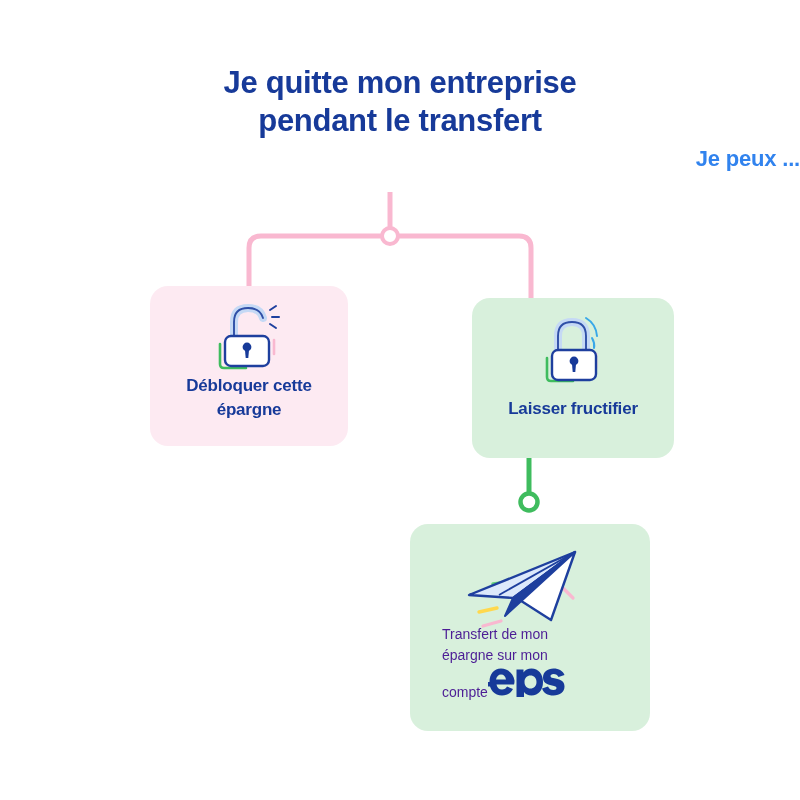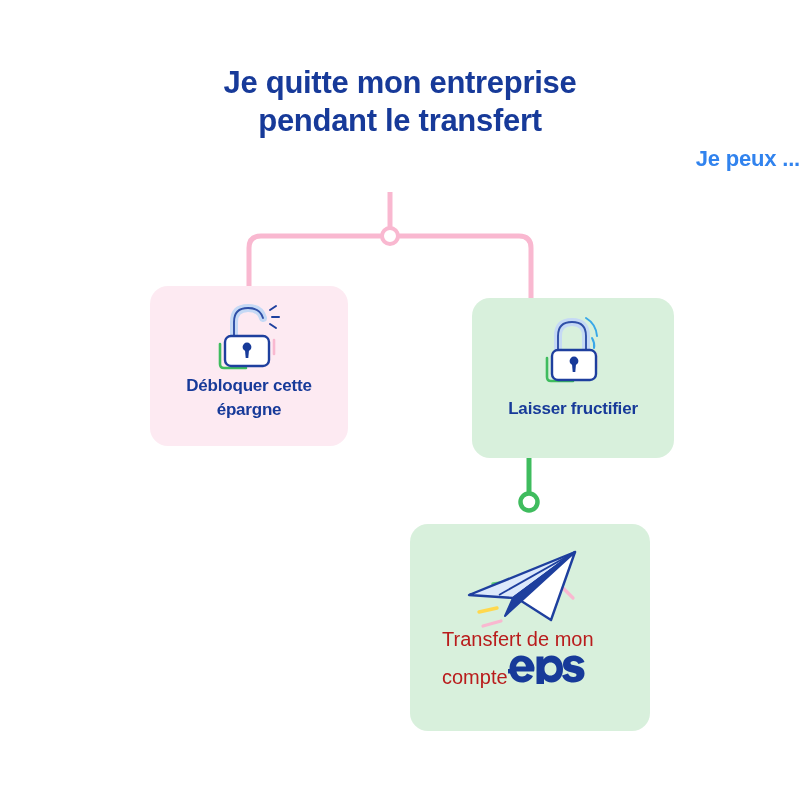--- a/index.html
+++ b/index.html
@@ -51,22 +51,22 @@
     color:#173a99;
     white-space:pre-line;
   }
   .card-pink .card-label{top:88px;}
   .card-green .card-label{top:99px;}
 
   
   .plane-wrap{position:absolute;left:0;top:22px;width:100%;display:flex;justify-content:center;}
   .bottom-text{
     position:absolute;left:32px;right:16px;top:100px;
-    font-size:20px;font-weight:normal;line-height:1.52;
-    color:#b91c1c;
+    font-size:14px;font-weight:normal;line-height:1.52;
+    color:#4c1d95;
     text-align:left;
   }
   .bottom-text .line{display:block;}
   .logo-line{display:flex;align-items:baseline;}
   .epsor-logo{display:inline-block;}
 </style>
 </head>
 <body>
 
 <div id="stage">
@@ -148,20 +148,21 @@
 
         <path d="M110 6 L34 49" fill="none" stroke="#1e3f9e" stroke-width="1.8"></path>
 
         <path d="M110 6 L86 74 L50 51 Z" fill="#ffffff" stroke="#1e3f9e" stroke-width="2.4" stroke-linejoin="round"></path>
 
         <path d="M110 6 L48 52 L40 70 Z" fill="#1e3f9e" stroke="#1e3f9e" stroke-width="2" stroke-linejoin="round"></path>
       </svg>
     </div>
     <div class="bottom-text">
       <span class="line">Transfert de mon</span>
+      <span class="line">épargne sur mon</span>
       <span class="logo-line">
         <span class="line">compte</span>
         <span class="epsor-logo">
           <svg width="82" height="30" viewBox="0 0 164 60" aria-hidden="true">
             <g fill="#173a99">
 
               <path d="M0 30 h14 v9 H0 z"></path>
               <path d="M26 3 C12 3 3 14 3 30 C3 46 13 57 28 57 C38 57 46 52 50 44 l-12-5 c-2 4 -5 6 -10 6 c-6 0 -10 -4 -11 -10 h35 c1 -3 1 -5 1 -8 C51 14 41 3 26 3 z M16 25 c1 -6 5 -10 10 -10 c6 0 9 4 10 10 z"></path>
 
               <path d="M57 5 h14 v6 c3 -5 9 -8 16 -8 c14 0 23 11 23 27 c0 16 -9 27 -23 27 c-7 0 -12 -3 -15 -7 v23 H57 z M85 17 c-7 0 -12 5 -12 13 c0 8 5 13 12 13 c7 0 12 -5 12 -13 c0 -8 -5 -13 -12 -13 z"></path>

